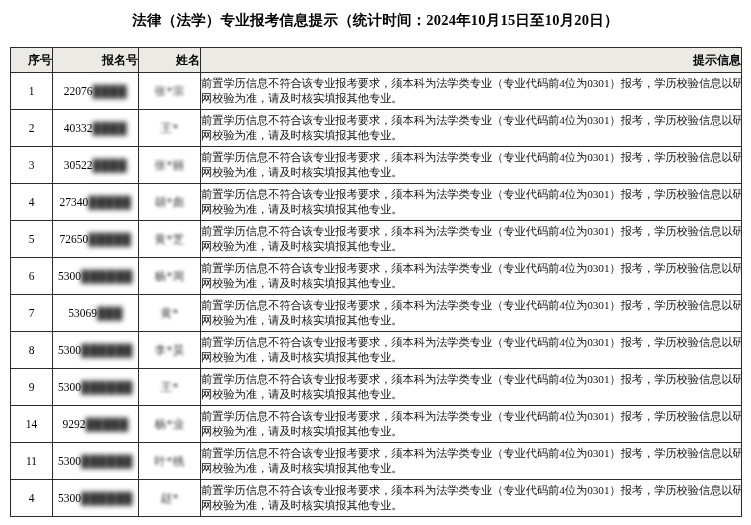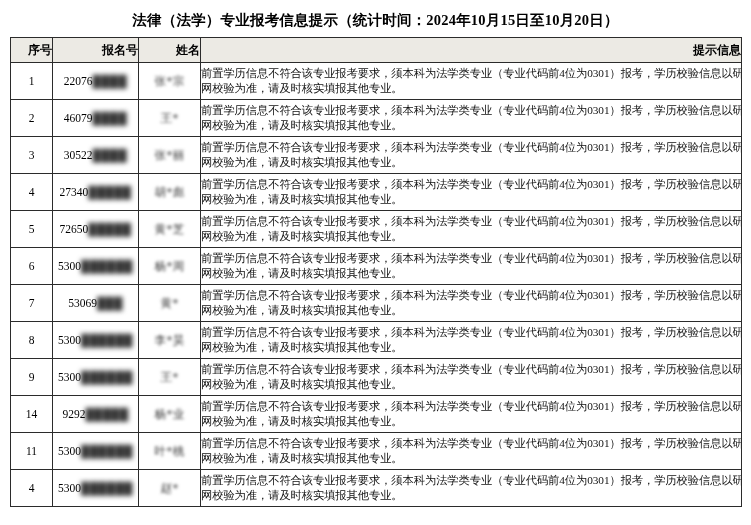--- a/index.html
+++ b/index.html
@@ -19,21 +19,21 @@
     height: 525px;
     position: relative;
     background: #ffffff;
   }
   .doc-title {
     text-align: center;
     font-size: 14.5px;
     font-weight: 700;
     color: #000;
     padding-top: 11px;
-    padding-bottom: 7px;
+    padding-bottom: 17px;
     letter-spacing: 0.2px;
     font-family: "Liberation Serif", "DejaVu Serif", serif;
   }
   .table-wrap {
     margin: 0 10px;
   }
   table.data {
     border-collapse: collapse;
     width: 731px;
     table-layout: fixed;
@@ -141,21 +141,21 @@
               </span></td>
             <td class="name"><span class="blurred nm">张*宗</span></td>
             <td class="info">
               <span class="l1">前置学历信息不符合该专业报考要求，须本科为法学类专业（专业代码前4位为0301）报考，学历校验信息以研招</span>
               <span class="l2">网校验为准，请及时核实填报其他专业。</span>
             </td>
           </tr>
           <tr class="row">
             <td class="idx">2</td>
             <td class="num"><span class="numwrap">
-                <span>46079</span>
+                <span>40332</span>
                 <span class="blurred">████</span>
               </span></td>
             <td class="name"><span class="blurred nm">王*</span></td>
             <td class="info">
               <span class="l1">前置学历信息不符合该专业报考要求，须本科为法学类专业（专业代码前4位为0301）报考，学历校验信息以研招</span>
               <span class="l2">网校验为准，请及时核实填报其他专业。</span>
             </td>
           </tr>
           <tr class="row">
             <td class="idx">3</td>

